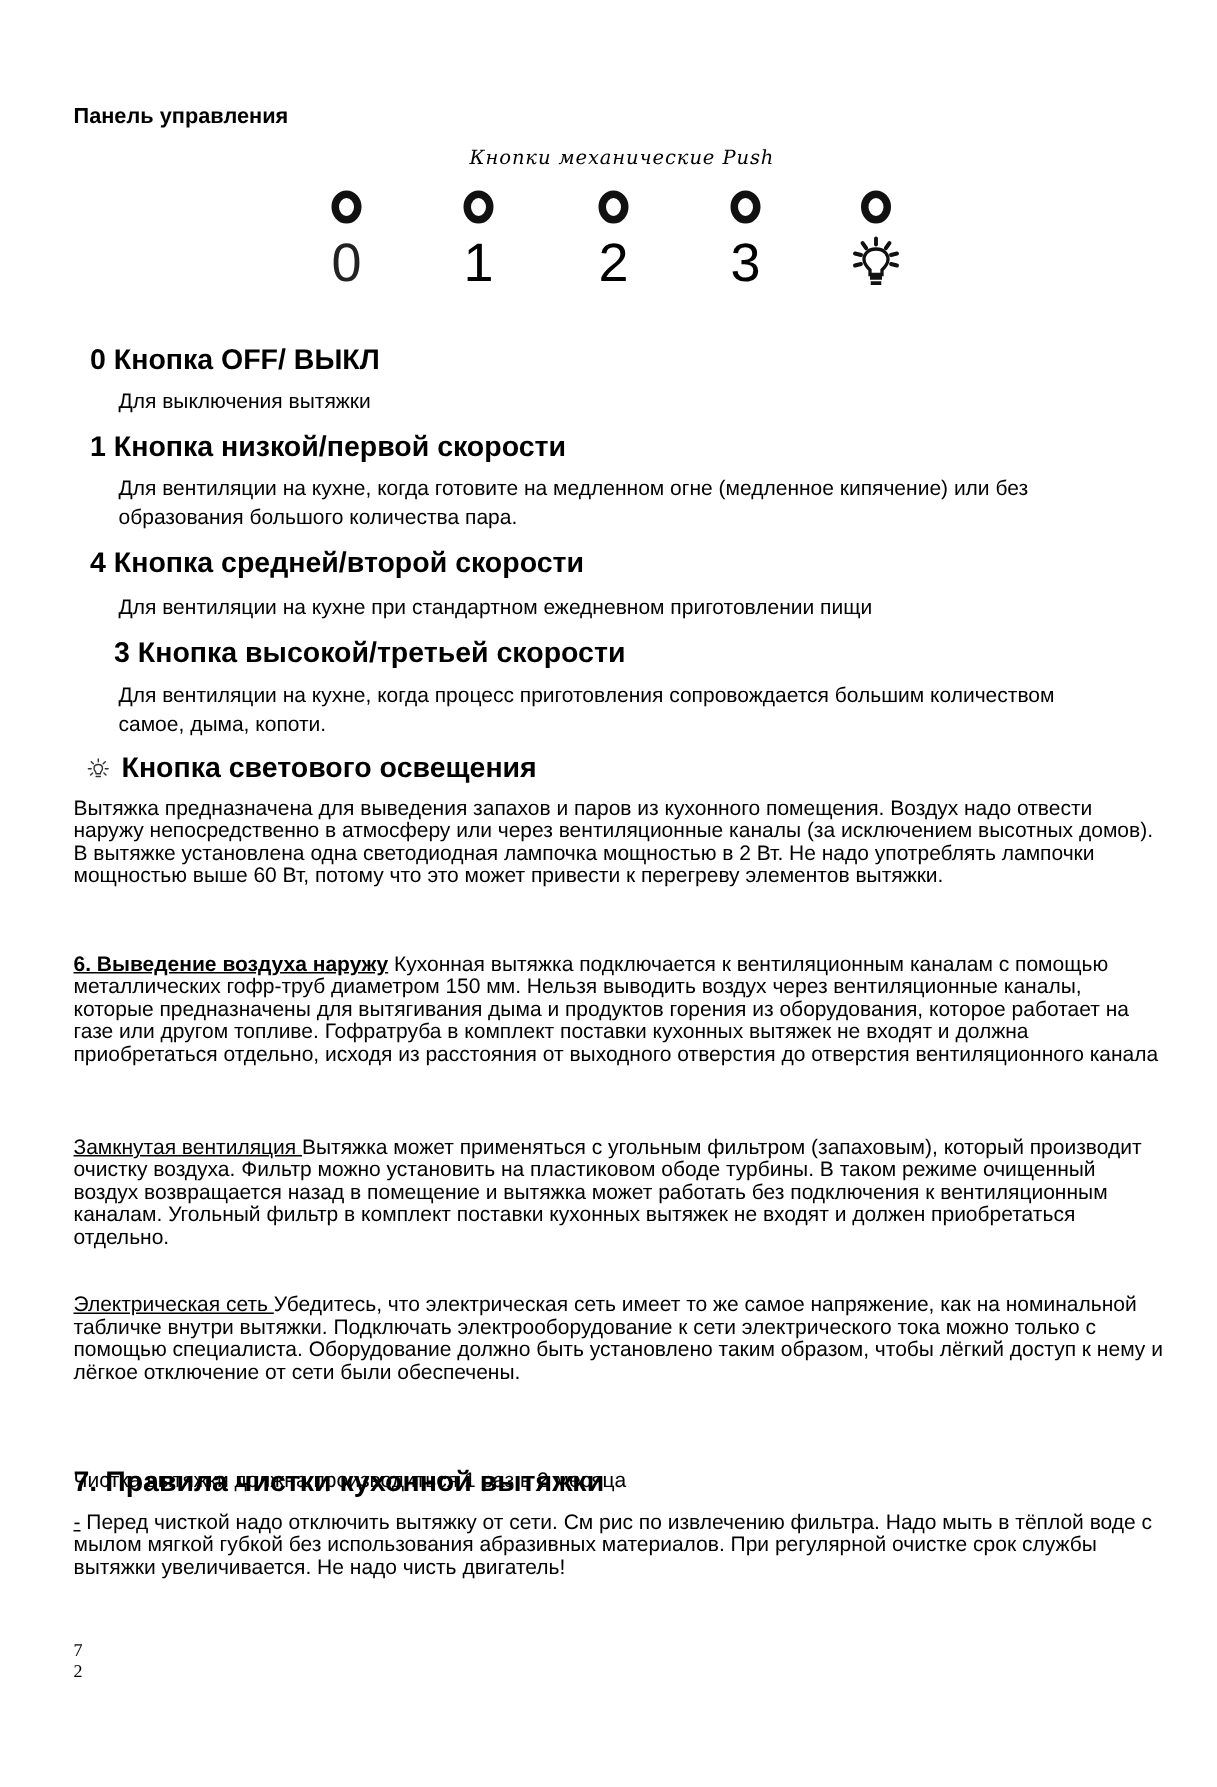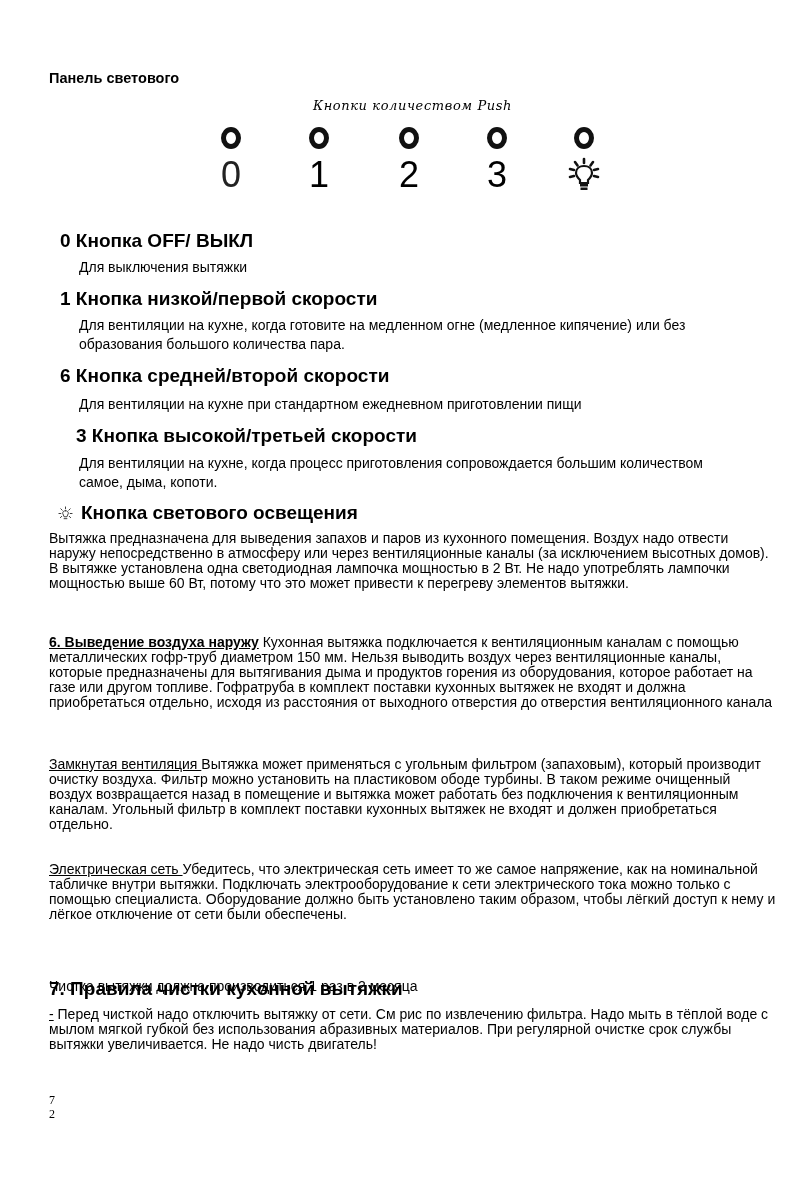--- a/index.html
+++ b/index.html
@@ -21,22 +21,22 @@
   .u { text-decoration: underline; }
   .ub { text-decoration: underline; font-weight: bold; }
   .small-serif { font-family: "Liberation Serif", serif; font-size: 12px; }
   .sun-icon { display: inline-block; width: 15px; height: 15px; vertical-align: -2px; margin-right: 8px; }
 </style>
 </head>
 <body>
 
 <div class="page">
 
-  <div class="abs h-title">Панель светового</div>
-  <div class="abs caption">Кнопки количеством Push</div>
+  <div class="abs h-title">Панель управления</div>
+  <div class="abs caption">Кнопки механические Push</div>
 
   <div class="abs btn-row">
     <div class="btn-col" style="left:206px;">
       <span class="ring"></span>
       <span class="num light">0</span>
     </div>
     <div class="btn-col" style="left:294px;">
       <span class="ring"></span>
       <span class="num bold">1</span>
     </div>
@@ -67,21 +67,21 @@
     </div>
   </div>
 
   <div class="abs sub-h" style="left:60px; top:230px;">0 Кнопка OFF/ ВЫКЛ</div>
   <div class="abs indent-text" style="left:79px; top:258px;">Для выключения вытяжки</div>
 
   <div class="abs sub-h" style="left:60px; top:288px;">1 Кнопка низкой/первой скорости</div>
   <div class="abs indent-text" style="left:79px; top:335px;">образования большого количества пара.</div>
   <div class="abs indent-text" style="left:79px; top:316px;">Для вентиляции на кухне, когда готовите на медленном огне (медленное кипячение) или без</div>
 
-  <div class="abs sub-h" style="left:60px; top:365px;">6 Кнопка средней/второй скорости</div>
+  <div class="abs sub-h" style="left:60px; top:365px;">4 Кнопка средней/второй скорости</div>
   <div class="abs indent-text" style="left:79px; top:395px;">Для вентиляции на кухне при стандартном ежедневном приготовлении пищи</div>
 
   <div class="abs sub-h" style="left:76px; top:425px;">3 Кнопка высокой/третьей скорости</div>
   <div class="abs indent-text" style="left:79px; top:454px;">Для вентиляции на кухне, когда процесс приготовления сопровождается большим количеством</div>
   <div class="abs indent-text" style="left:79px; top:473px;">самое, дыма, копоти.</div>
 
   <div class="abs sub-h" style="left:58px; top:502px;">
     <svg class="sun-icon" viewBox="0 0 16 16">
       <g stroke="#333" stroke-width="1" fill="none" stroke-linecap="round">
         <line x1="8" y1="1" x2="8" y2="3"></line>

